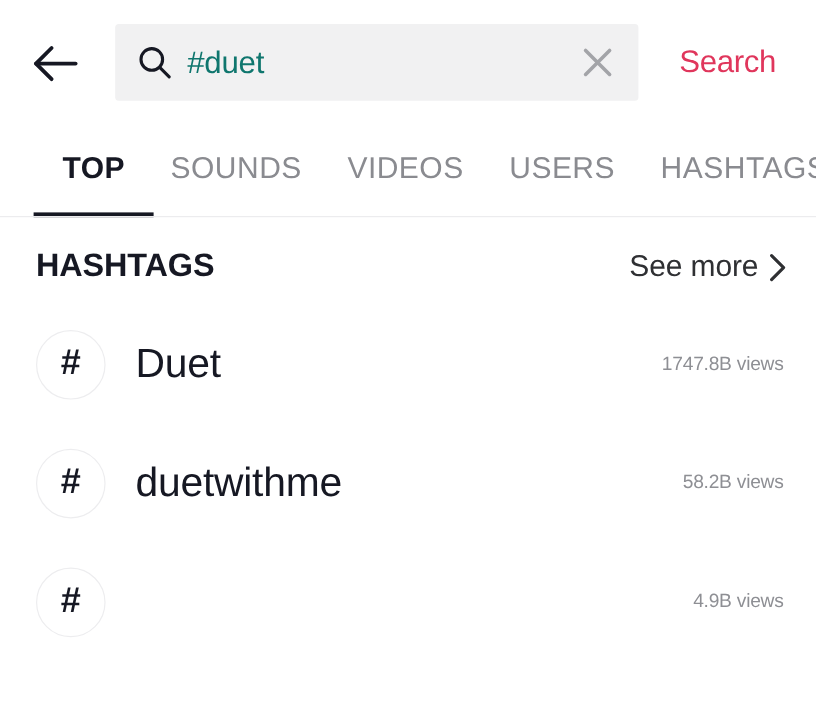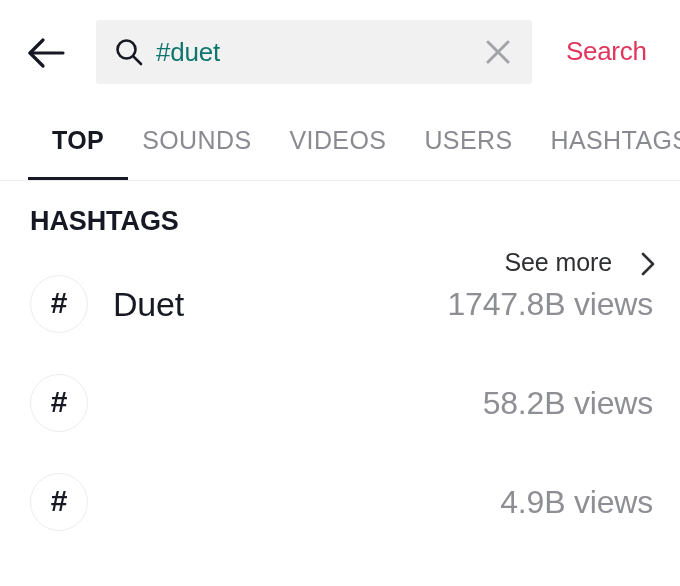--- a/index.html
+++ b/index.html
@@ -165,27 +165,26 @@
     font-size: 27px;
     font-weight: bold;
     color: #161823;
     letter-spacing: -0.1px;
   }
   .see-more {
     position: absolute;
     right: 24px;
     top: 30px;
     display: flex;
-    align-items: flex-end;
-    gap: 28px;
+    align-items: center;
+    gap: 8px;
     font-size: 25px;
     color: #2f3033;
     cursor: pointer;
     letter-spacing: -0.1px;
-    margin-top: 40px;
   }
   .see-more svg { display: block; }
 
   
   .hashtag-list {
     position: relative;
   }
   .hashtag-row {
     position: relative;
     height: 99px;
@@ -222,21 +221,21 @@
     transform: translateY(-50%);
     font-size: 34px;
     color: #161823;
     letter-spacing: -0.2px;
   }
   .hash-views {
     position: absolute;
     right: 27px;
     top: 50%;
     transform: translateY(-50%);
-    font-size: 32px;
+    font-size: 16px;
     color: #8e8f94;
     letter-spacing: -0.2px;
     text-align: right;
   }
 </style>
 </head>
 <body>
 
 <div class="search-header">
 
@@ -303,20 +302,21 @@
       <span class="hash-glyph">#</span>
     </div>
     <div class="hash-name">Duet</div>
     <div class="hash-views">1747.8B views</div>
   </div>
 
   <div class="hashtag-row">
     <div class="hash-circle">
       <span class="hash-glyph">#</span>
     </div>
+    <div class="hash-name">duetwithme</div>
     <div class="hash-views">58.2B views</div>
   </div>
 
   <div class="hashtag-row">
     <div class="hash-circle">
       <span class="hash-glyph">#</span>
     </div>
     <div class="hash-views">4.9B views</div>
   </div>
 

